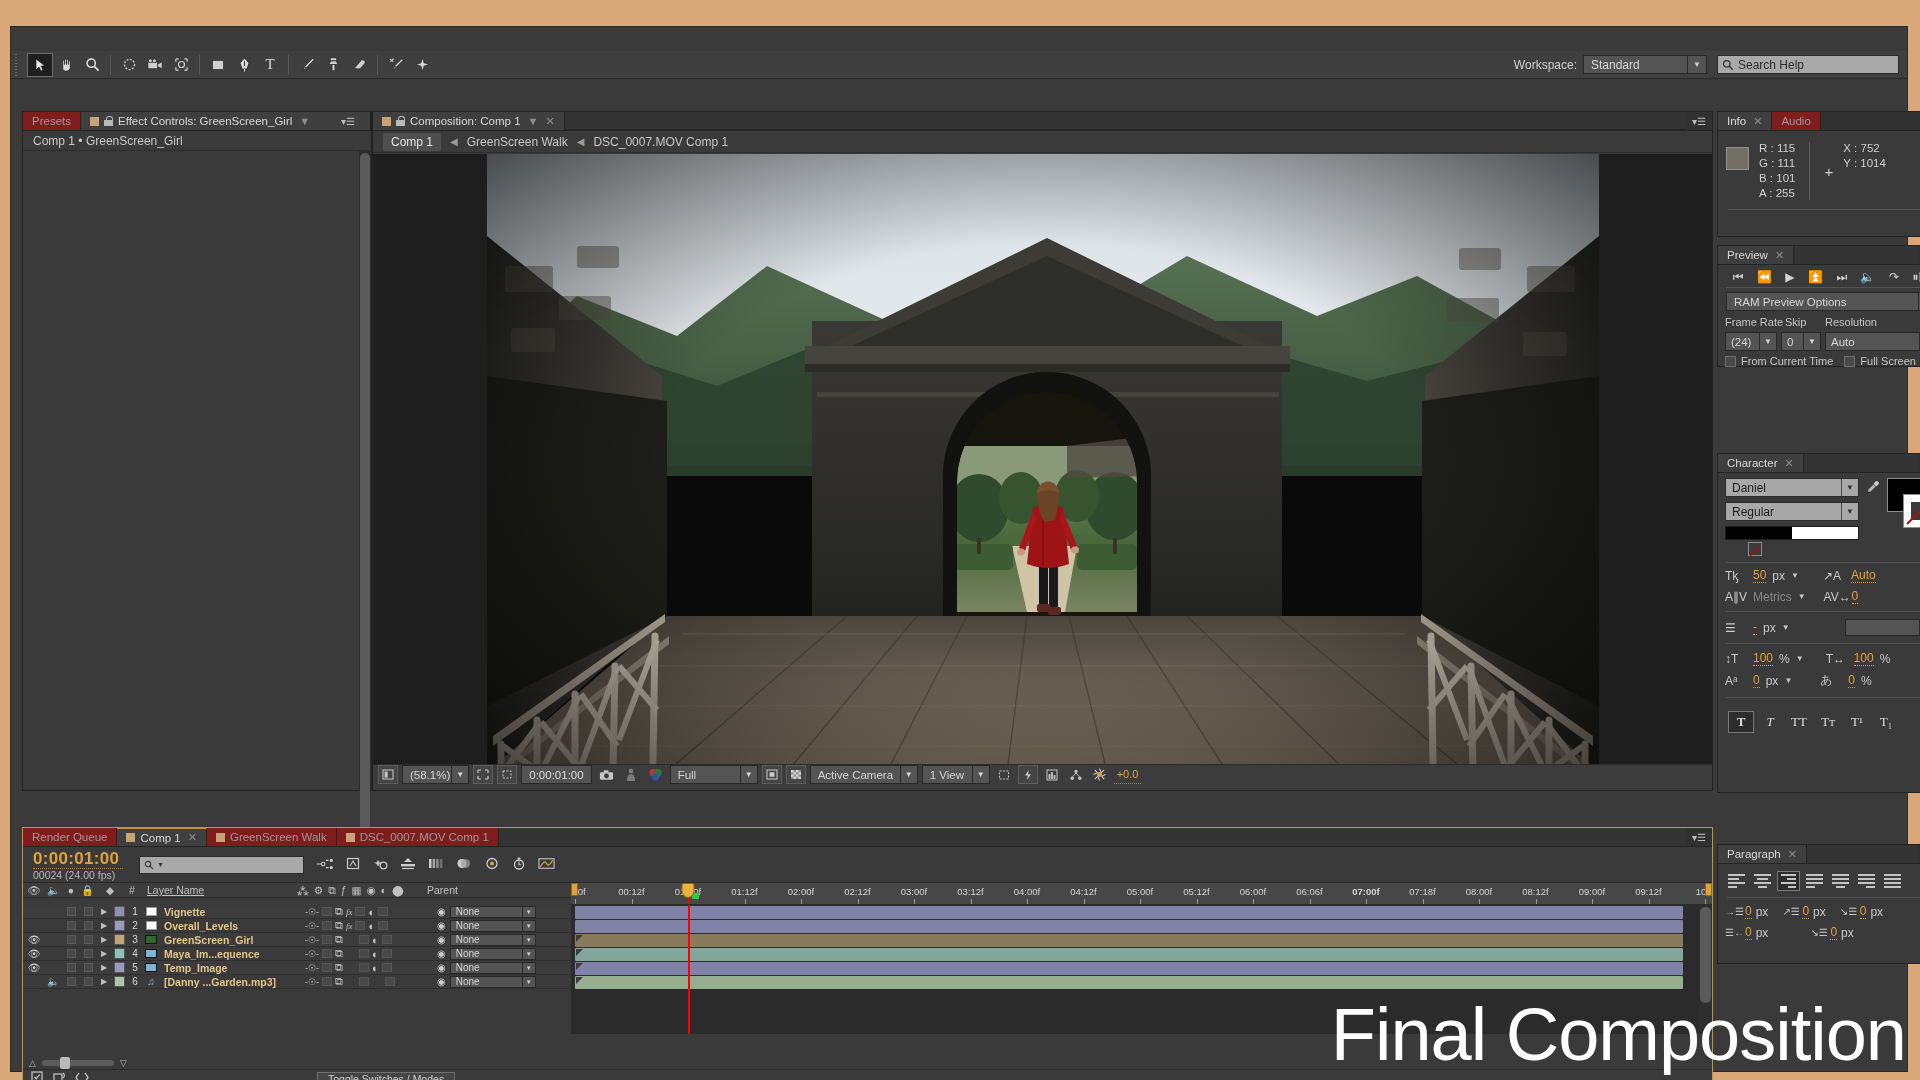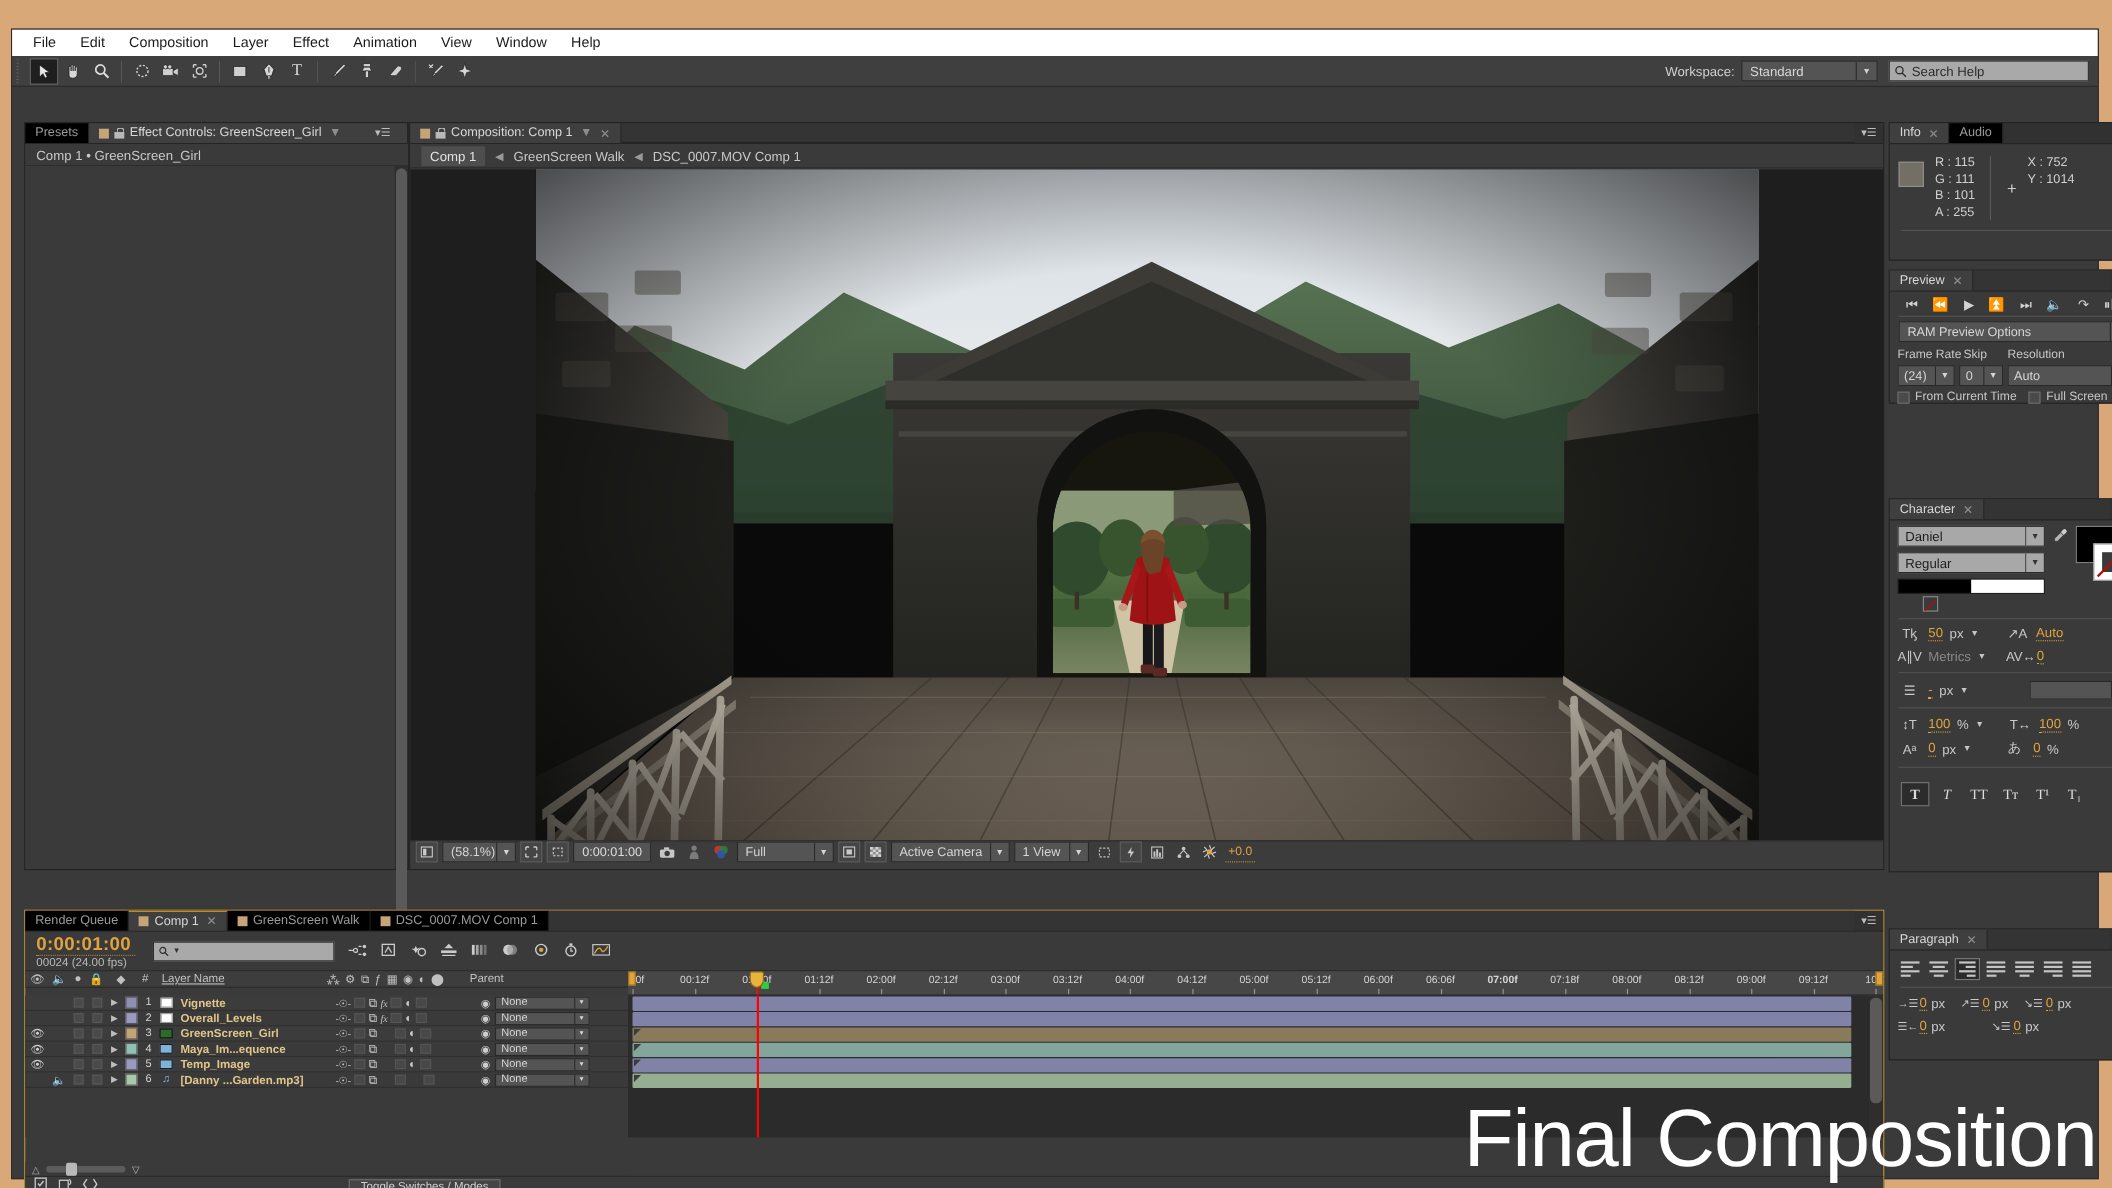--- a/index.html
+++ b/index.html
@@ -37,21 +37,21 @@
     font-size:8px; color:#d0d0d0; }
   .search-help { width:182px; height:19px; margin:0 8px 0 10px; background:#a9a9a9;
     border:1px solid #2b2b2b; display:flex; align-items:center; color:#2b2b2b;
     font-size:12px; padding-left:4px; }
 
   
   .panel { position:absolute; background:#3a3a3a; border:1px solid #222; }
   .tabbar { height:19px; background:#313131; display:flex; align-items:stretch;
     border-bottom:1px solid #242424; }
   .tab { display:flex; align-items:center; gap:5px; padding:0 9px; font-size:11.5px;
-    color:#9a9a9a; background:#000000; border-right:1px solid #242424; position:relative; }
+    color:#9a9a9a; background:#7f1d1d; border-right:1px solid #242424; position:relative; }
   .tab.active { background:#3f3f3f; color:#d8d8d8; }
   .tab .x { font-size:11px; color:#8d8d8d; margin-left:2px; }
   .tab .sq { width:9px; height:9px; background:#c6a477; }
   .tab .lock { width:9px; height:10px; position:relative; }
   .tab .lock:before{content:"";position:absolute;left:0;bottom:0;width:9px;height:6px;background:#b9b9b9;}
   .tab .lock:after{content:"";position:absolute;left:2px;top:0;width:5px;height:5px;border:1.5px solid #b9b9b9;border-bottom:none;border-radius:3px 3px 0 0;}
   .tabmenu { margin-left:auto; display:flex; align-items:center; padding:0 6px;
     color:#bdbdbd; font-size:10px; }
 
   
@@ -107,21 +107,21 @@
 
   .ch-row { display:flex; align-items:center; gap:6px; padding:3px 7px; }
   .ch-field { flex:1; height:19px; background:#a8a8a8; border:1px solid #2b2b2b;
     color:#1d1d1d; font-size:12px; display:flex; align-items:center; padding-left:6px;
     position:relative; }
   .ch-field .arw{position:absolute;right:0;top:0;bottom:0;width:17px;border-left:1px solid #4a4a4a;
     display:flex;align-items:center;justify-content:center;font-size:8px;color:#333;}
   .num { color:#e0a33c; font-size:12px; border-bottom:1px dotted #e0a33c; }
   .unit { color:#c8c8c8; font-size:12px; }
   .caret { color:#c5c5c5; font-size:8px; }
-  .glyph { color:#c9c9c9; font-size:12px; width:22px; text-align:center; }
+  .glyph { color:#c9c9c9; font-size:12px; width:22px; text-align:left; }
   .styrow { display:flex; gap:3px; padding:8px 10px; }
   .styrow .sb { width:26px; height:22px; display:flex; align-items:center; justify-content:center;
     color:#dcdcdc; font-size:13px; }
   .styrow .sb.on { border:1px solid #777; background:#2c2c2c; }
 
   .pg-align { display:flex; gap:3px; padding:7px 7px 4px 7px; }
   .pg-align .ab { width:23px; height:20px; display:flex; flex-direction:column;
     justify-content:center; gap:2px; padding:0 3px; }
   .pg-align .ab.on { border:1px solid #7c7c7c; background:#2c2c2c; }
   .pg-align .ab i { display:block; height:2px; background:#c4c4c4; }
@@ -159,31 +159,20 @@
   .final-overlay { position:absolute; right:14px; bottom:8px; color:#ffffff;
     font-size:74px; font-family:"Liberation Sans", sans-serif; letter-spacing:-1px;
     line-height:74px; z-index:200; white-space:nowrap; }
 </style>
 </head>
 <body>
 
 <div id="root">
   <div class="win-frame">
 
-    <div class="menubar">
-      <div class="mi">File</div>
-      <div class="mi">Edit</div>
-      <div class="mi">Composition</div>
-      <div class="mi">Layer</div>
-      <div class="mi">Effect</div>
-      <div class="mi">Animation</div>
-      <div class="mi">View</div>
-      <div class="mi">Window</div>
-      <div class="mi">Help</div>
-    </div>
 
     <div class="toolbar">
       <div class="grip"></div>
 
       <div class="tbtn sel">
         <svg width="11" height="14" viewBox="0 0 11 14">
             <path d="M1 1 L1 12 L4 9 L6 13 L8 12 L6 8 L10 8 Z" fill="#e8e8e8" stroke="#111" stroke-width=".6"></path>
           </svg>
       </div>
       <div class="tbtn">

